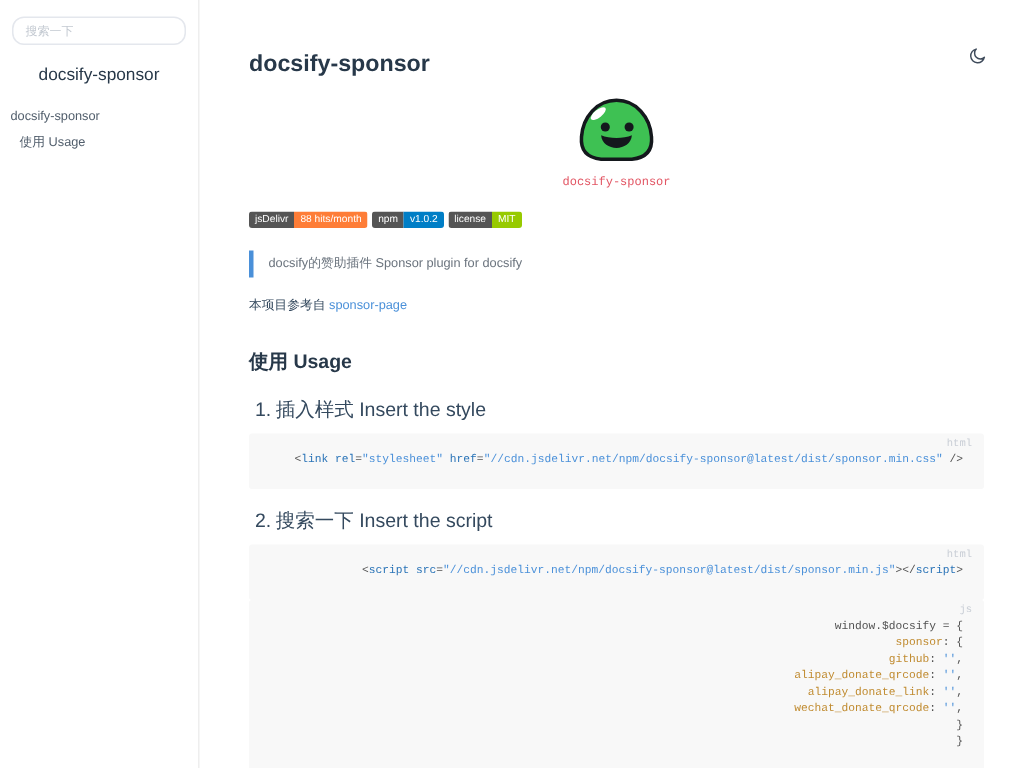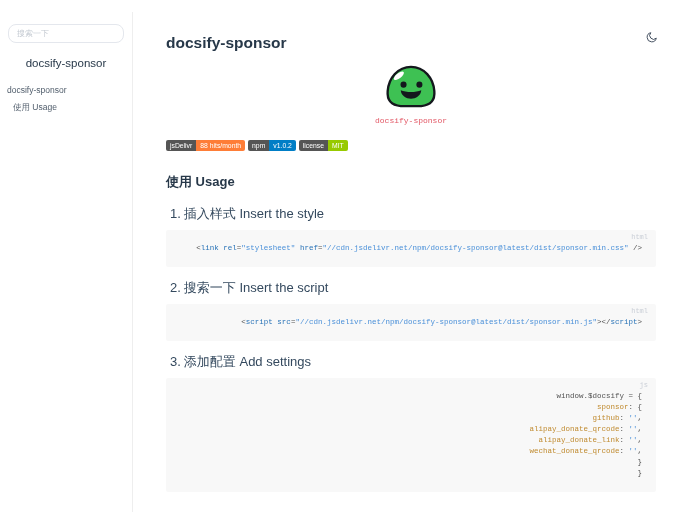--- a/index.html
+++ b/index.html
@@ -1,20 +1,20 @@
 <!DOCTYPE html>
 <html><head>
 <meta charset="utf-8">
 <style>
   * { margin:0; padding:0; box-sizing:border-box; }
   html,body { width:688px; height:512px; background:#fff; overflow:hidden;
     font-family:"Liberation Sans", sans-serif; color:#34495e; position:relative; }
 
   
-  .sidebar { position:absolute; left:0; top:12px; bottom:0; width:133px;
+  .sidebar { position:absolute; left:0; top:0; bottom:0; width:133px;
     border-right:1px solid #eeeeee; background:#fff; z-index:5; }
   .search-wrap { margin:10px 8px 0 8px; }
   .search-input { width:100%; height:19px; border:1px solid #e4e7ed; border-radius:8px;
     font-size:8px; padding:0 8px; color:#34495e; outline:none; background:#fff;
     font-family:"Liberation Sans", sans-serif; }
   .search-input::placeholder { color:#c3c9d1; }
   .app-name { text-align:center; margin-top:14px; font-size:11.5px; font-weight:500; color:#273849; }
   .nav { margin-top:13px; font-size:8.5px; color:#505d6b; }
   .nav-item { padding:4px 4px 4px 7px; cursor:pointer; line-height:1.1; }
   .nav-item.sub { padding-left:13px; }
@@ -120,35 +120,34 @@
     <a class="badge">
       <span class="seg" style="background: rgb(85, 85, 85);">npm</span>
       <span class="seg" style="background: rgb(0, 126, 198);">v1.0.2</span>
     </a>
     <a class="badge">
       <span class="seg" style="background: rgb(85, 85, 85);">license</span>
       <span class="seg" style="background: rgb(151, 202, 0);">MIT</span>
     </a>
   </div>
 
+  <blockquote>docsify的赞助插件 Sponsor plugin for docsify</blockquote>
 
+  <p class="ref"><span>本项目参考自 </span><a class="link">sponsor-page</a></p>
 
   <h2 class="section-title"><a>使用 Usage</a></h2>
 
   <div class="steps">
 
     <div class="step-label">
       <span class="num">1.</span><span>插入样式 Insert the style</span>
     </div>
     <pre class="code-block"><span class="lang-label">html</span><code><div><span class="t-pun">&lt;</span><span class="t-tag">link</span><span class="t-pln"> </span><span class="t-atn">rel</span><span class="t-pun">=</span><span class="t-str">"stylesheet"</span><span class="t-pln"> </span><span class="t-atn">href</span><span class="t-pun">=</span><span class="t-str">"//cdn.jsdelivr.net/npm/docsify-sponsor@latest/dist/sponsor.min.css"</span><span class="t-pun"> /&gt;</span></div></code></pre>
 
     <div class="step-label">
       <span class="num">2.</span><span>搜索一下 Insert the script</span>
     </div>
     <pre class="code-block"><span class="lang-label">html</span><code><div><span class="t-pun">&lt;</span><span class="t-tag">script</span><span class="t-pln"> </span><span class="t-atn">src</span><span class="t-pun">=</span><span class="t-str">"//cdn.jsdelivr.net/npm/docsify-sponsor@latest/dist/sponsor.min.js"</span><span class="t-pun">&gt;&lt;/</span><span class="t-tag">script</span><span class="t-pun">&gt;</span></div></code></pre>
 
-    <div class="step-label">
-      <span class="num">3.</span><span>添加配置 Add settings</span>
-    </div>
     <pre class="code-block"><span class="lang-label">js</span><code><div><span class="t-pln">window.$docsify </span><span class="t-pun">= {</span></div><div><span class="t-pln">    </span><span class="t-prop">sponsor</span><span class="t-pun">: {</span></div><div><span class="t-pln">        </span><span class="t-prop">github</span><span class="t-pun">: </span><span class="t-str">''</span><span class="t-pun">,</span></div><div><span class="t-pln">        </span><span class="t-prop">alipay_donate_qrcode</span><span class="t-pun">: </span><span class="t-str">''</span><span class="t-pun">,</span></div><div><span class="t-pln">        </span><span class="t-prop">alipay_donate_link</span><span class="t-pun">: </span><span class="t-str">''</span><span class="t-pun">,</span></div><div><span class="t-pln">        </span><span class="t-prop">wechat_donate_qrcode</span><span class="t-pun">: </span><span class="t-str">''</span><span class="t-pun">,</span></div><div><span class="t-pln">    }</span></div><div><span class="t-pln">}</span></div></code></pre>
 
   </div>
 </main>
 
 </body></html>

